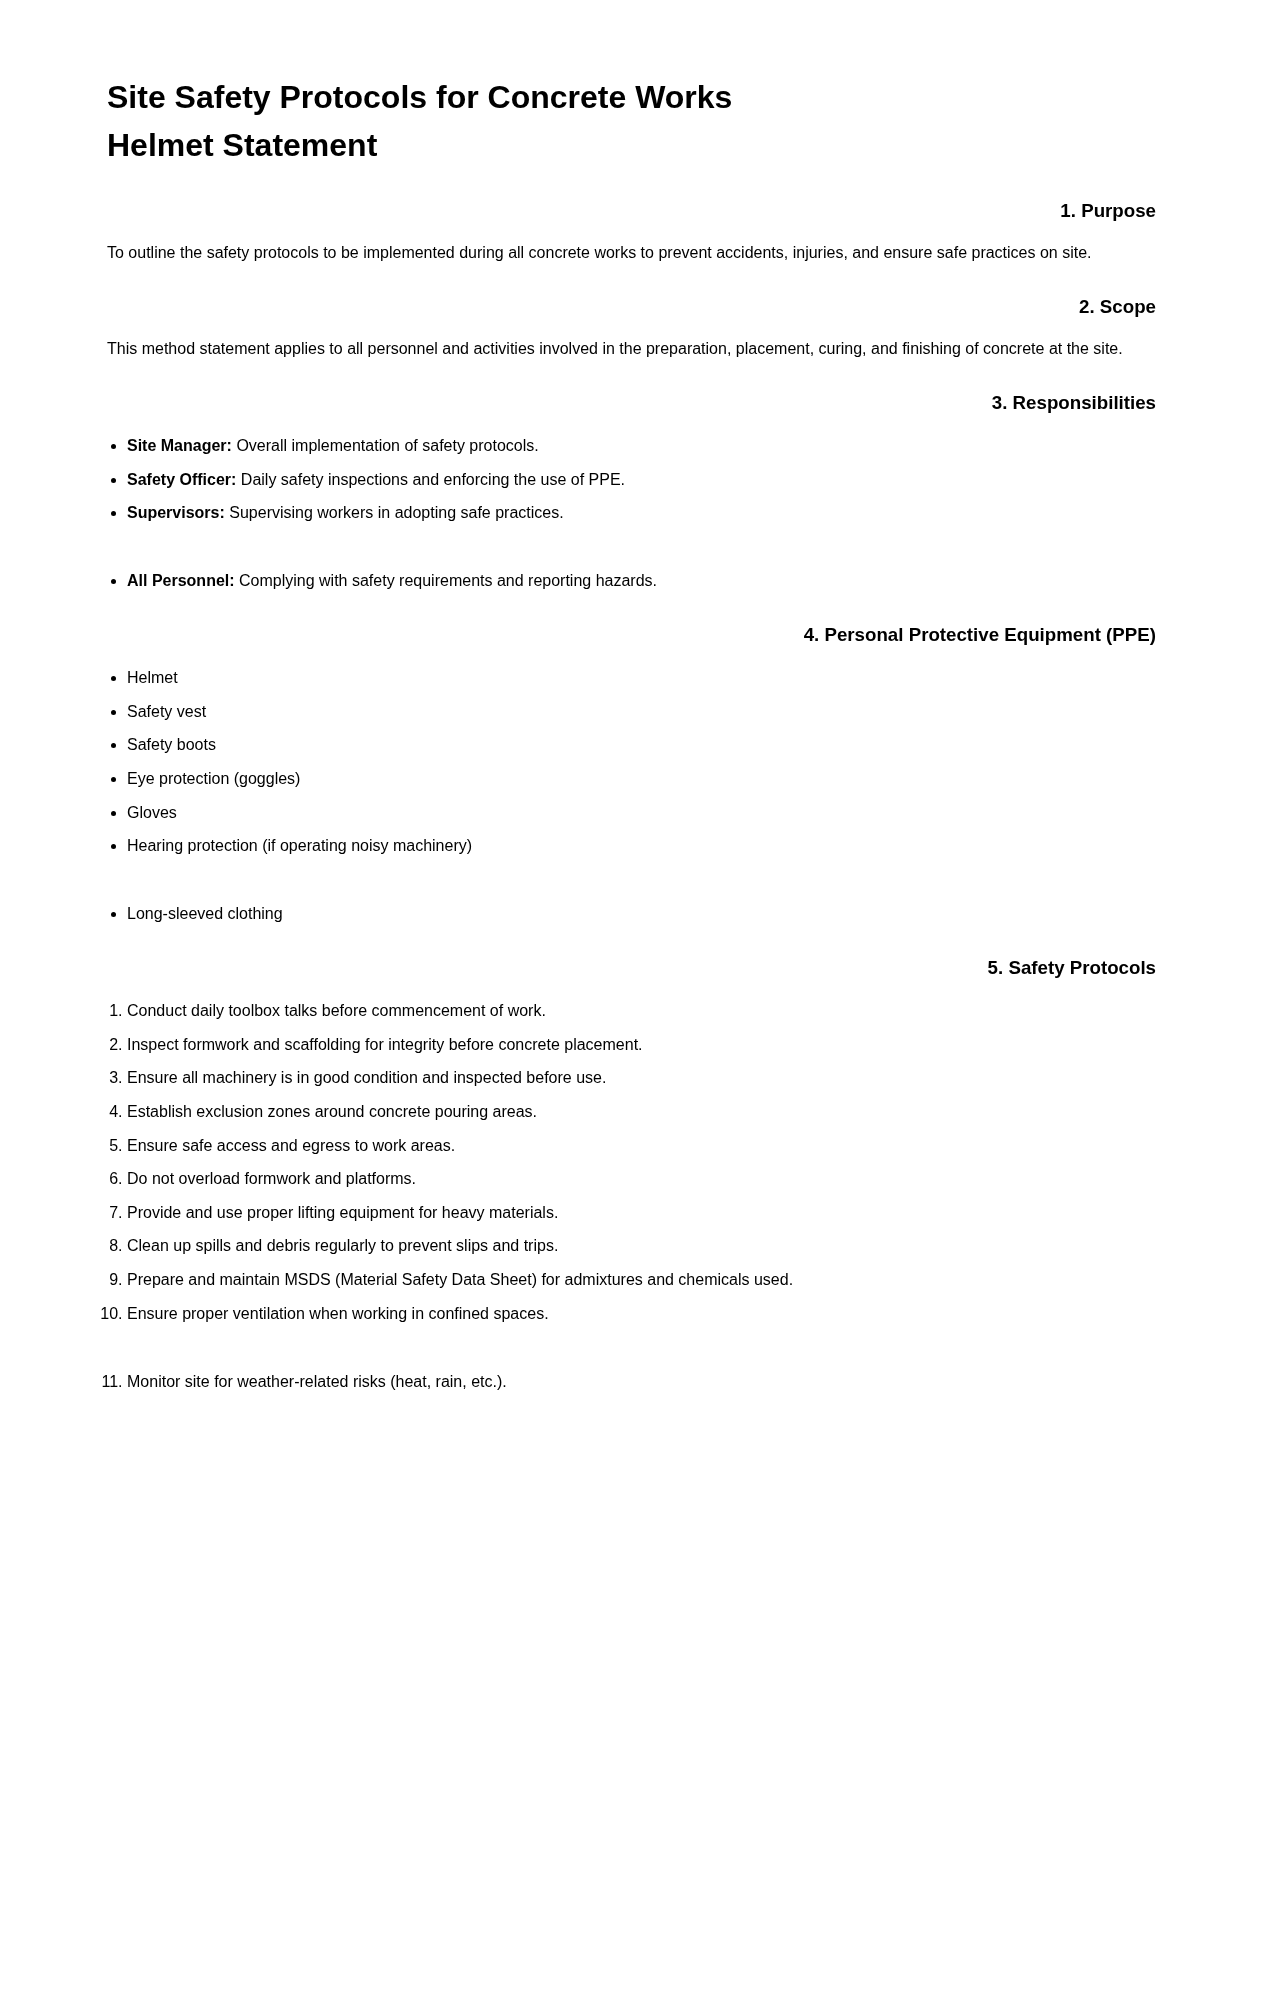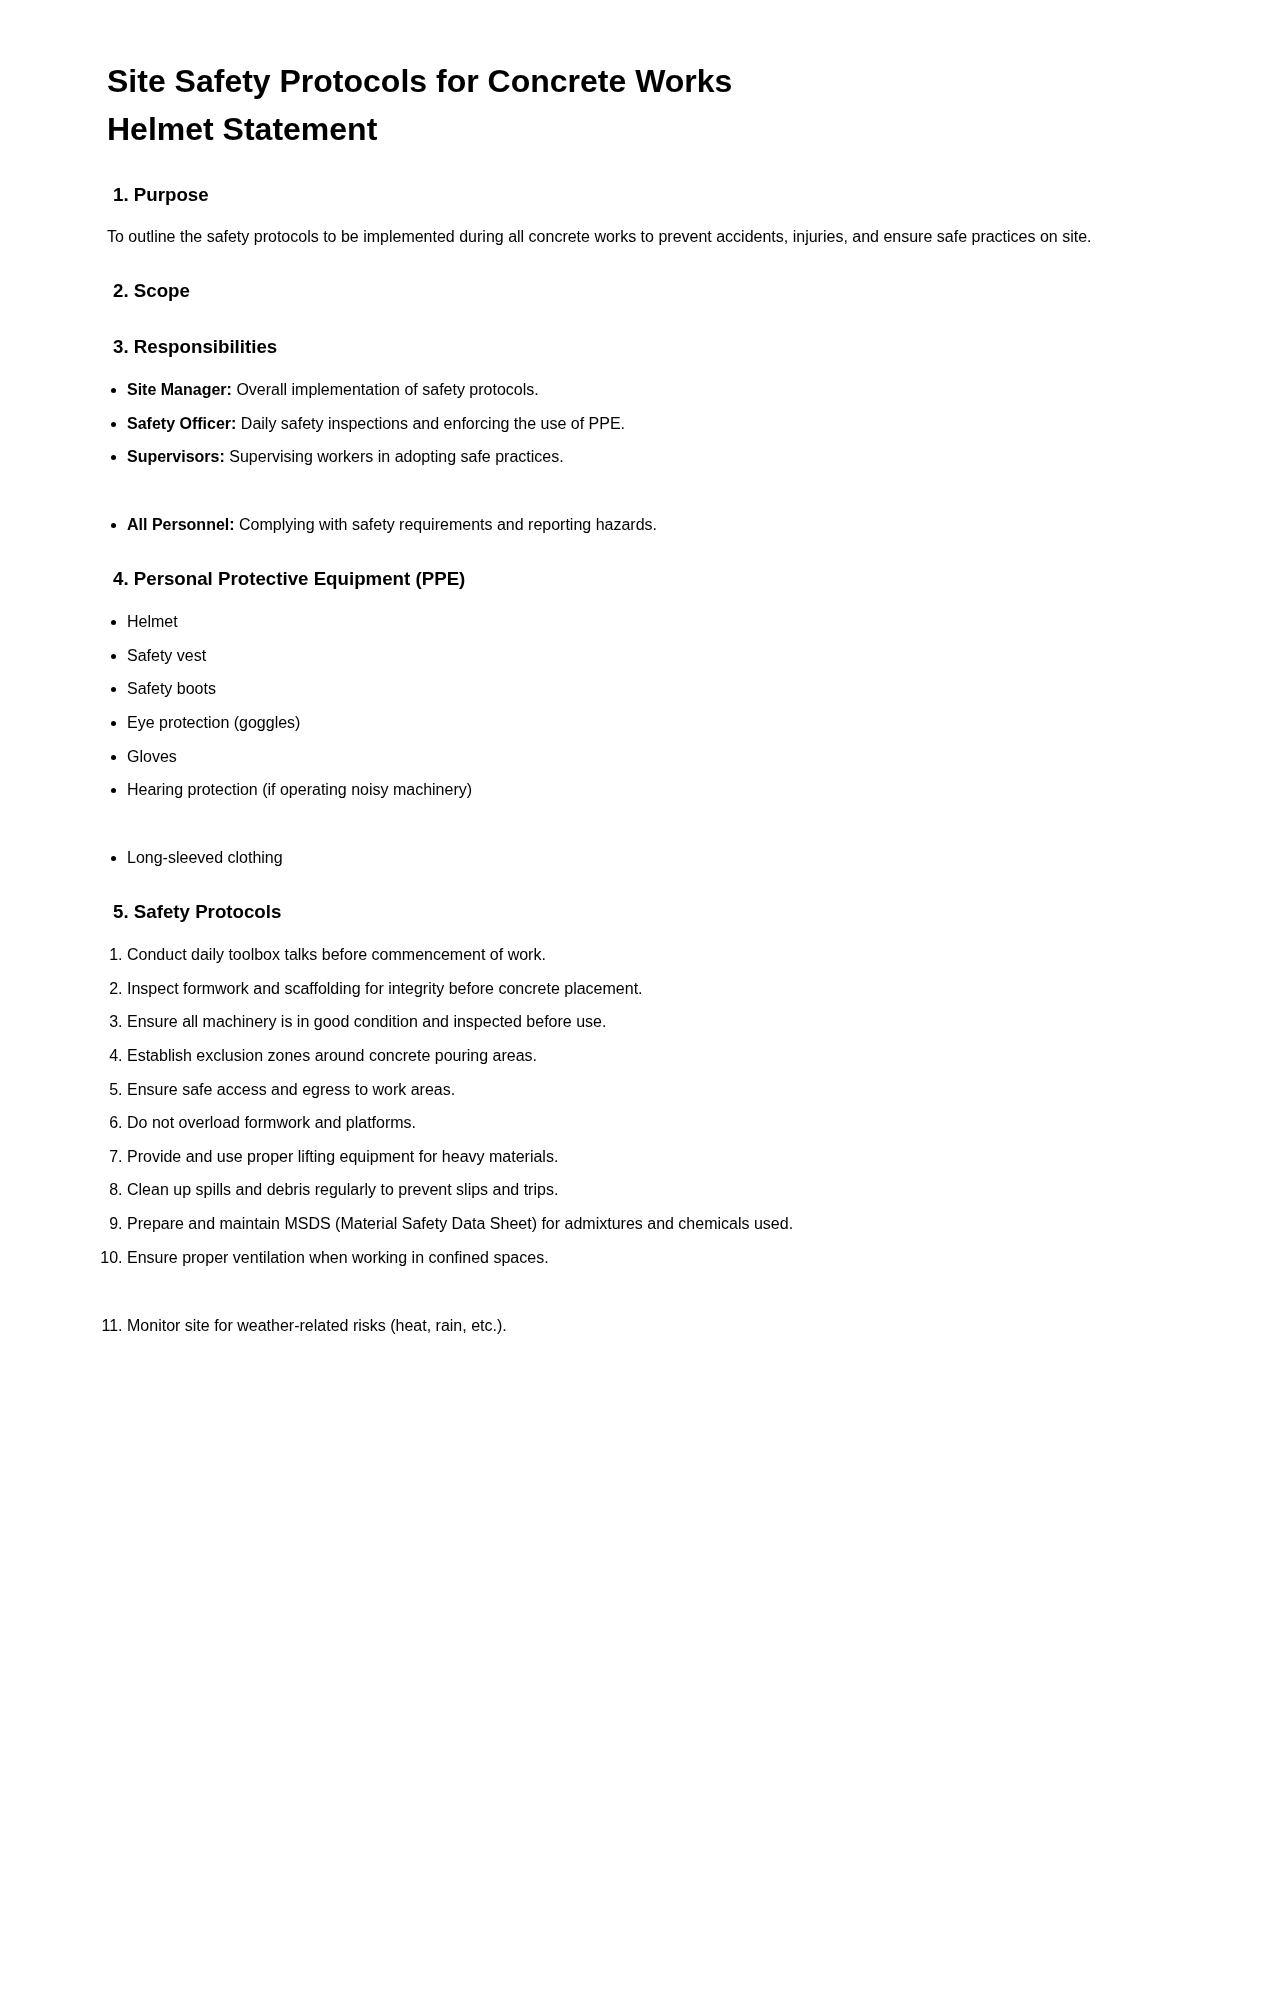--- a/index.html
+++ b/index.html
@@ -5,34 +5,35 @@
   html, body { margin: 0; padding: 0; background: #ffffff; }
   body {
     width: 1263px;
     min-height: 1989px;
     font-family: "Liberation Sans", sans-serif;
     color: #000000;
     font-size: 16px;
     line-height: 24px;
   }
   .page {
-    padding: 57px 107px 0 107px;
+    padding: 73px 107px 0 107px;
     box-sizing: border-box;
   }
   h1 {
     font-size: 32px;
     line-height: 48px;
     font-weight: bold;
     margin: 0;
   }
   h2 {
     font-size: 18.72px;
     line-height: 28px;
     font-weight: bold;
     margin: 28px 0 16px 6px;
+    text-align: right;
   }
   p {
     margin: 0 0 16px 0;
   }
   ul, ol {
     margin: 17px 0 0 0;
     padding-left: 20px;
   }
   ul { list-style-type: disc; }
   ol { list-style-type: decimal; }
@@ -51,20 +52,21 @@
     <span>Helmet Statement</span>
   </h1>
 
   <section>
     <h2>1. Purpose</h2>
     <p>To outline the safety protocols to be implemented during all concrete works to prevent accidents, injuries, and ensure safe practices on site.</p>
   </section>
 
   <section>
     <h2>2. Scope</h2>
+    <p>This method statement applies to all personnel and activities involved in the preparation, placement, curing, and finishing of concrete at the site.</p>
   </section>
 
   <section>
     <h2>3. Responsibilities</h2>
     <ul>
       <li><span class="label">Site Manager:</span> <span>Overall implementation of safety protocols.</span></li>
       <li><span class="label">Safety Officer:</span> <span>Daily safety inspections and enforcing the use of PPE.</span></li>
       <li><span class="label">Supervisors:</span> <span>Supervising workers in adopting safe practices.</span></li>
       <li><span class="label">All Personnel:</span> <span>Complying with safety requirements and reporting hazards.</span></li>
     </ul>

